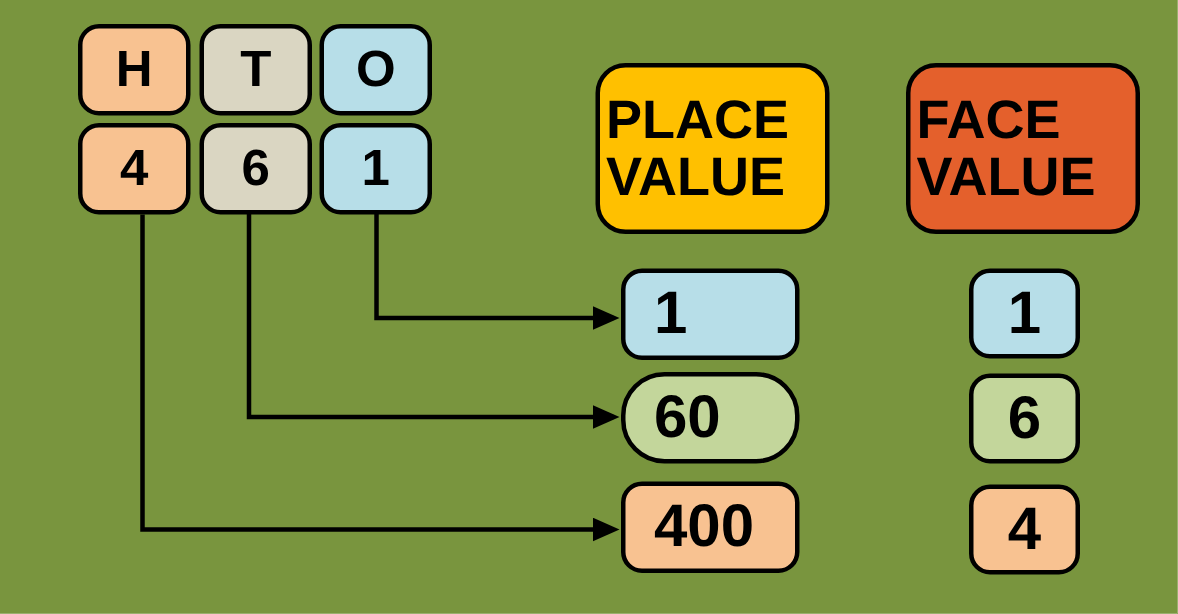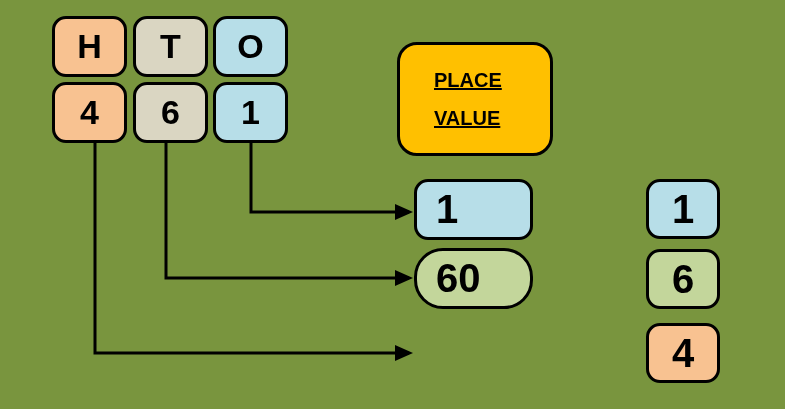--- a/index.html
+++ b/index.html
@@ -26,26 +26,25 @@
   .cell { width: 75px; height: 61px; font-size: 34px; }
   .col0 { left: 52px; }
   .col1 { left: 133px; }
   .col2 { left: 213px; }
   .row-letter { top: 16px; }
   .row-digit  { top: 82px; }
   
   .header {
     width: 156px; height: 114px;
     border-radius: 20px;
-    font-size: 20px;
+    font-size: 36px;
     line-height: 38px;
     justify-content: flex-start;
-    padding-left: 34px;
+    padding-left: 4px;
     top: 42px;
-    text-decoration: underline;
   }
   .header-place { left: 397px; }
   .header-face  { left: 604px; }
   
   .pv {
     left: 414px; width: 119px; height: 61px;
     font-size: 40px;
     justify-content: flex-start;
     padding-left: 19px;
   }
@@ -84,21 +83,23 @@
 
   <div class="box cell col0 row-letter" style="background-color: rgb(248, 194, 145);">H</div>
   <div class="box cell col1 row-letter" style="background-color: rgb(218, 214, 194);">T</div>
   <div class="box cell col2 row-letter" style="background-color: rgb(183, 222, 232);">O</div>
 
   <div class="box cell col0 row-digit" style="background-color: rgb(248, 194, 145);">4</div>
   <div class="box cell col1 row-digit" style="background-color: rgb(218, 214, 194);">6</div>
   <div class="box cell col2 row-digit" style="background-color: rgb(183, 222, 232);">1</div>
 
   <div class="box header header-place" style="background-color: rgb(255, 192, 0);">PLACE VALUE</div>
+  <div class="box header header-face" style="background-color: rgb(228, 96, 44);">FACE VALUE</div>
 
   <div class="box pv pv0" style="background-color: rgb(183, 222, 232);">1</div>
   <div class="box pv pv1" style="background-color: rgb(195, 214, 155); border-radius: 29px;">60</div>
+  <div class="box pv pv2" style="background-color: rgb(248, 194, 145);">400</div>
 
   <div class="box fv fv0" style="background-color: rgb(183, 222, 232);">1</div>
   <div class="box fv fv1" style="background-color: rgb(195, 214, 155);">6</div>
   <div class="box fv fv2" style="background-color: rgb(248, 194, 145);">4</div>
 
 </div>
 
 </body></html>

